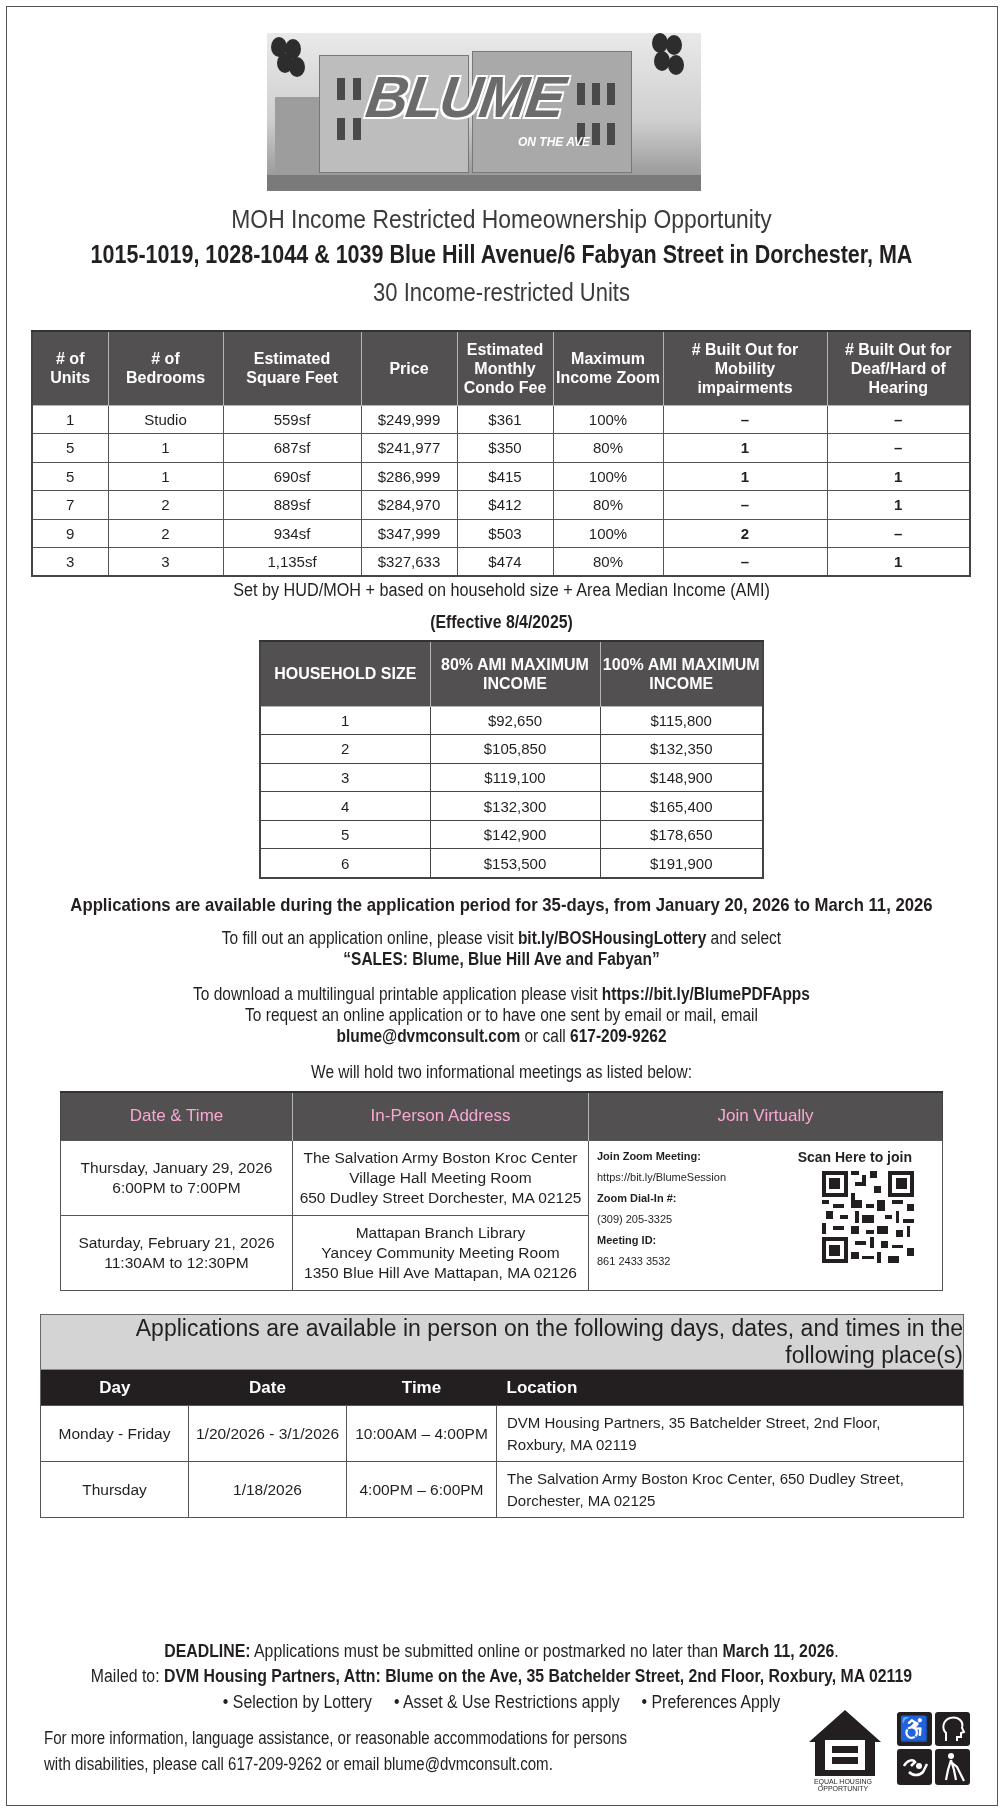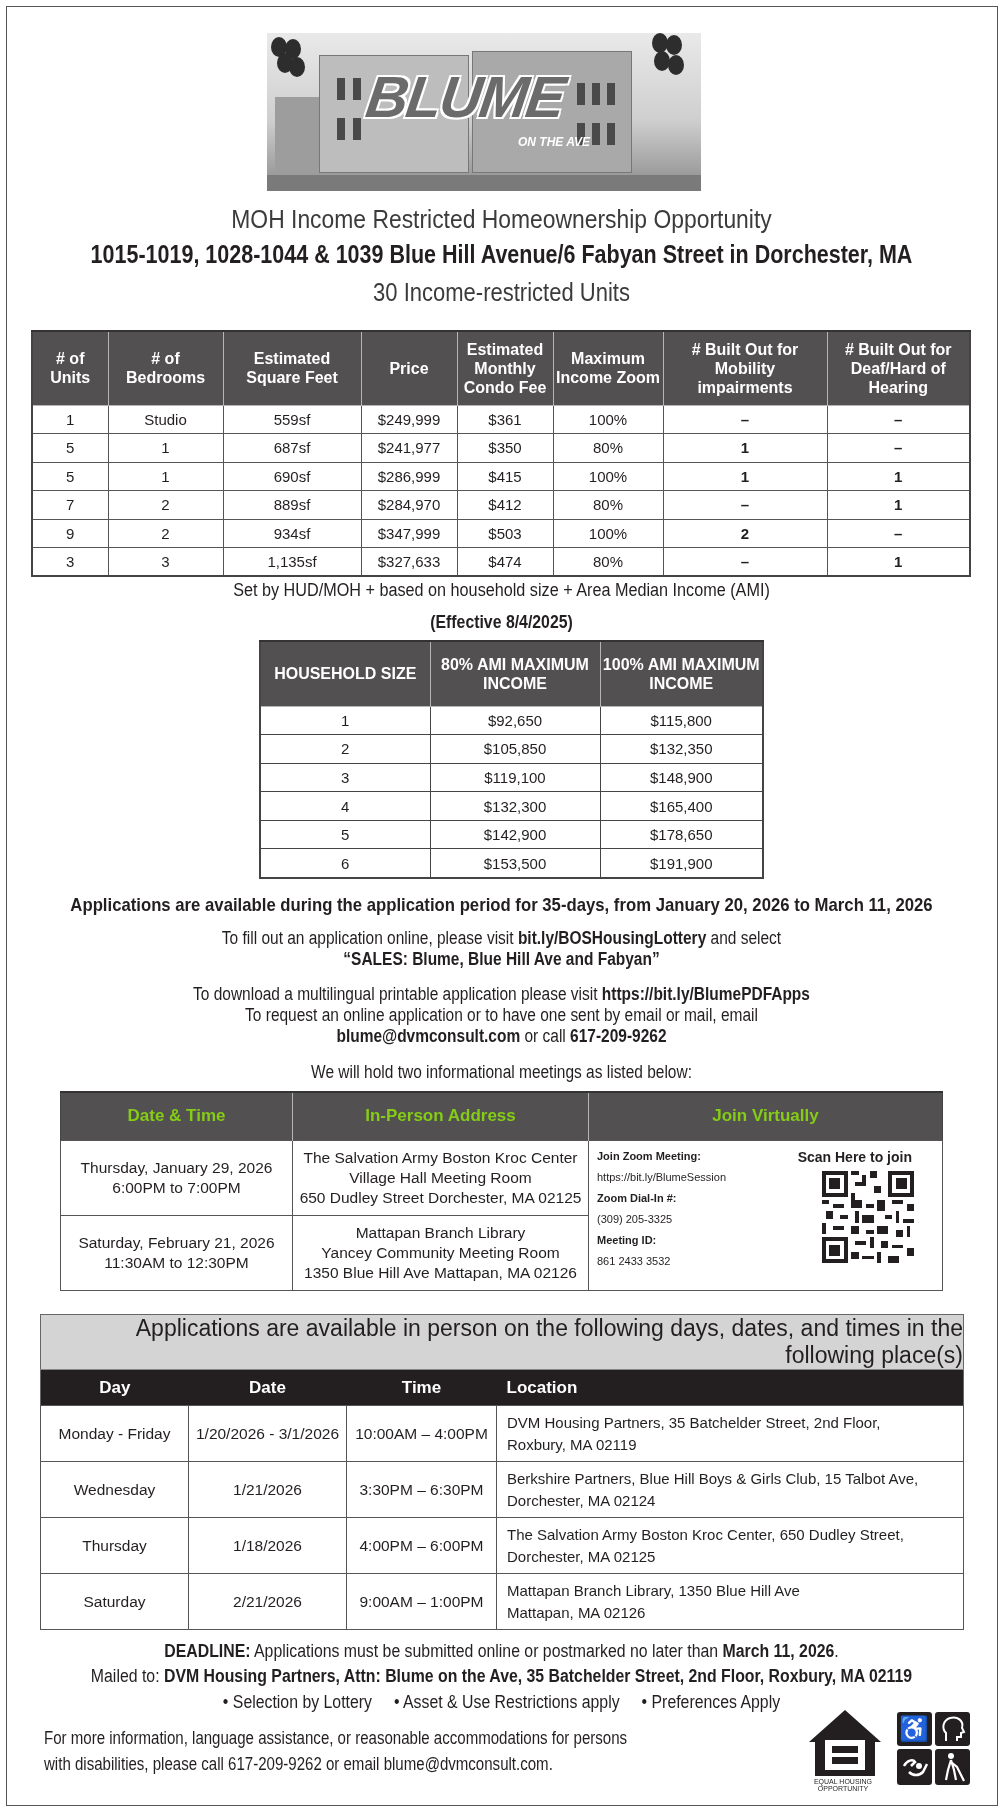--- a/index.html
+++ b/index.html
@@ -54,21 +54,21 @@
   .ami-table td { border:1.5px solid #444; text-align:center; font-size:15px; height:28.6px; }
 
   .centered { position:absolute; left:0; width:1003px; text-align:center; font-family:"Liberation Sans", sans-serif; color:#231f20; }
   .p-avail { top:894px; font-size:19px; font-weight:bold; transform: scaleX(0.88); }
   .p-online { top:928px; font-size:18px; line-height:21px; transform: scaleX(0.86); }
   .p-download { top:984px; font-size:18px; line-height:21px; transform: scaleX(0.86); }
   .p-meet { top:1062px; font-size:18px; transform: scaleX(0.86); }
   b { font-weight:bold; }
 
   .meet-table { position:absolute; left:60px; top:1091px; width:883px; border:1.5px solid #444; }
-  .meet-table th { background:#535051; color:#84cc16; font-weight:bold; font-size:17px; height:48px; border-left:1.5px solid #b5b5b5; border-top:2px solid #333; }
+  .meet-table th { background:#535051; color:#f9a8d4; font-weight:normal; font-size:17px; height:48px; border-left:1.5px solid #b5b5b5; border-top:2px solid #333; }
   .meet-table td { border:1.5px solid #555; text-align:center; font-size:15.5px; line-height:20px; vertical-align:middle; height:75px; }
   .meet-table td.virtual { text-align:left; vertical-align:top; padding:5px 8px; position:relative; }
   .virtual .v-line { font-size:11px; line-height:21px; }
   .virtual .qr-label { position:absolute; right:30px; top:6px; font-weight:bold; font-size:14px; }
   .virtual .qr { position:absolute; right:28px; top:30px; width:92px; height:92px; }
 
   .app-table { position:absolute; left:40px; top:1314px; width:924px; border:1.5px solid #666; }
   .app-table .cap { background:#d4d4d4; text-align:right; font-size:23px; height:46px; border-bottom:1px solid #888; color:#231f20; }
   .app-table .hdr th { background:#231f20; color:#fff; font-weight:bold; font-size:17px; height:36px; }
   .app-table .hdr th.loc { text-align:left; padding-left:10px; }
@@ -380,44 +380,26 @@
     <tr>
       <td>Monday - Friday</td>
       <td>1/20/2026 - 3/1/2026</td>
       <td>10:00AM – 4:00PM</td>
       <td class="loc">
           <div>DVM Housing Partners, 35 Batchelder Street, 2nd Floor,</div>
           <div>Roxbury, MA 02119</div>
         </td>
     </tr>
     <tr>
-      <td>Wednesday</td>
-      <td>1/21/2026</td>
-      <td>3:30PM – 6:30PM</td>
-      <td class="loc">
-          <div>Berkshire Partners, Blue Hill Boys &amp; Girls Club, 15 Talbot Ave,</div>
-          <div>Dorchester, MA 02124</div>
-        </td>
-    </tr>
-    <tr>
       <td>Thursday</td>
       <td>1/18/2026</td>
       <td>4:00PM – 6:00PM</td>
       <td class="loc">
           <div>The Salvation Army Boston Kroc Center, 650 Dudley Street,</div>
           <div>Dorchester, MA 02125</div>
-        </td>
-    </tr>
-    <tr>
-      <td>Saturday</td>
-      <td>2/21/2026</td>
-      <td>9:00AM – 1:00PM</td>
-      <td class="loc">
-          <div>Mattapan Branch Library, 1350 Blue Hill Ave</div>
-          <div>Mattapan, MA 02126</div>
         </td>
     </tr>
   </tbody>
 </table>
 
 <div class="centered deadline">
   <b>DEADLINE:</b>
   <span>Applications must be submitted online or postmarked no later than</span>
   <b>March 11, 2026</b><span>.</span>
 </div>

